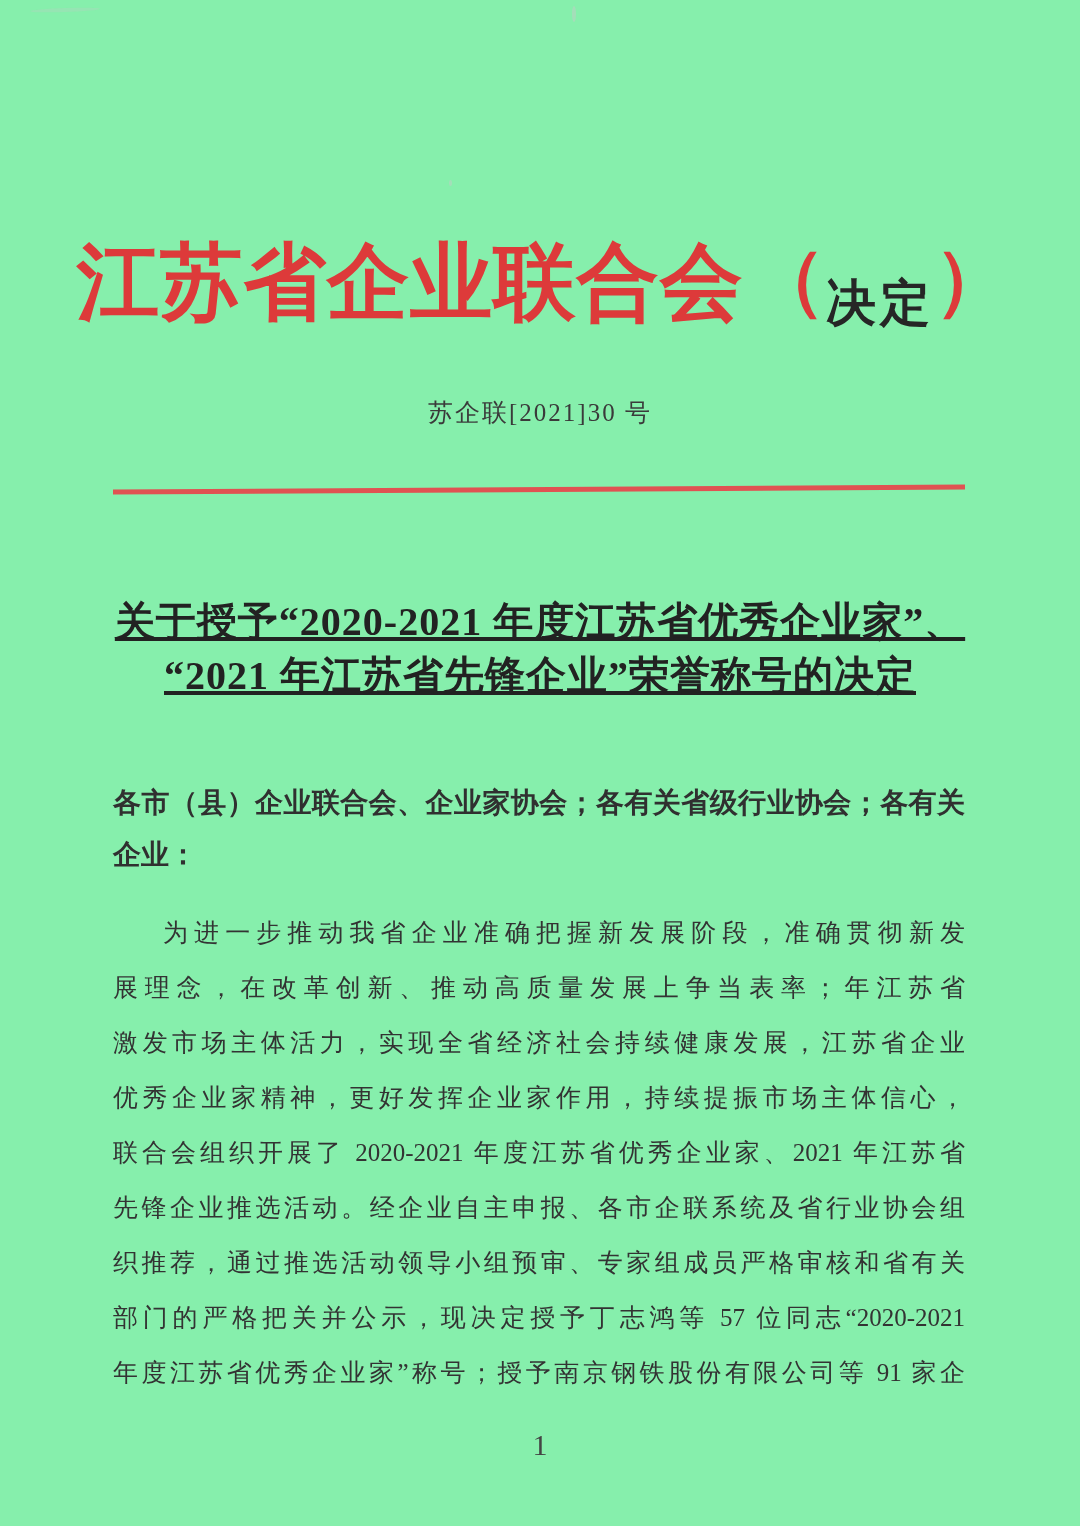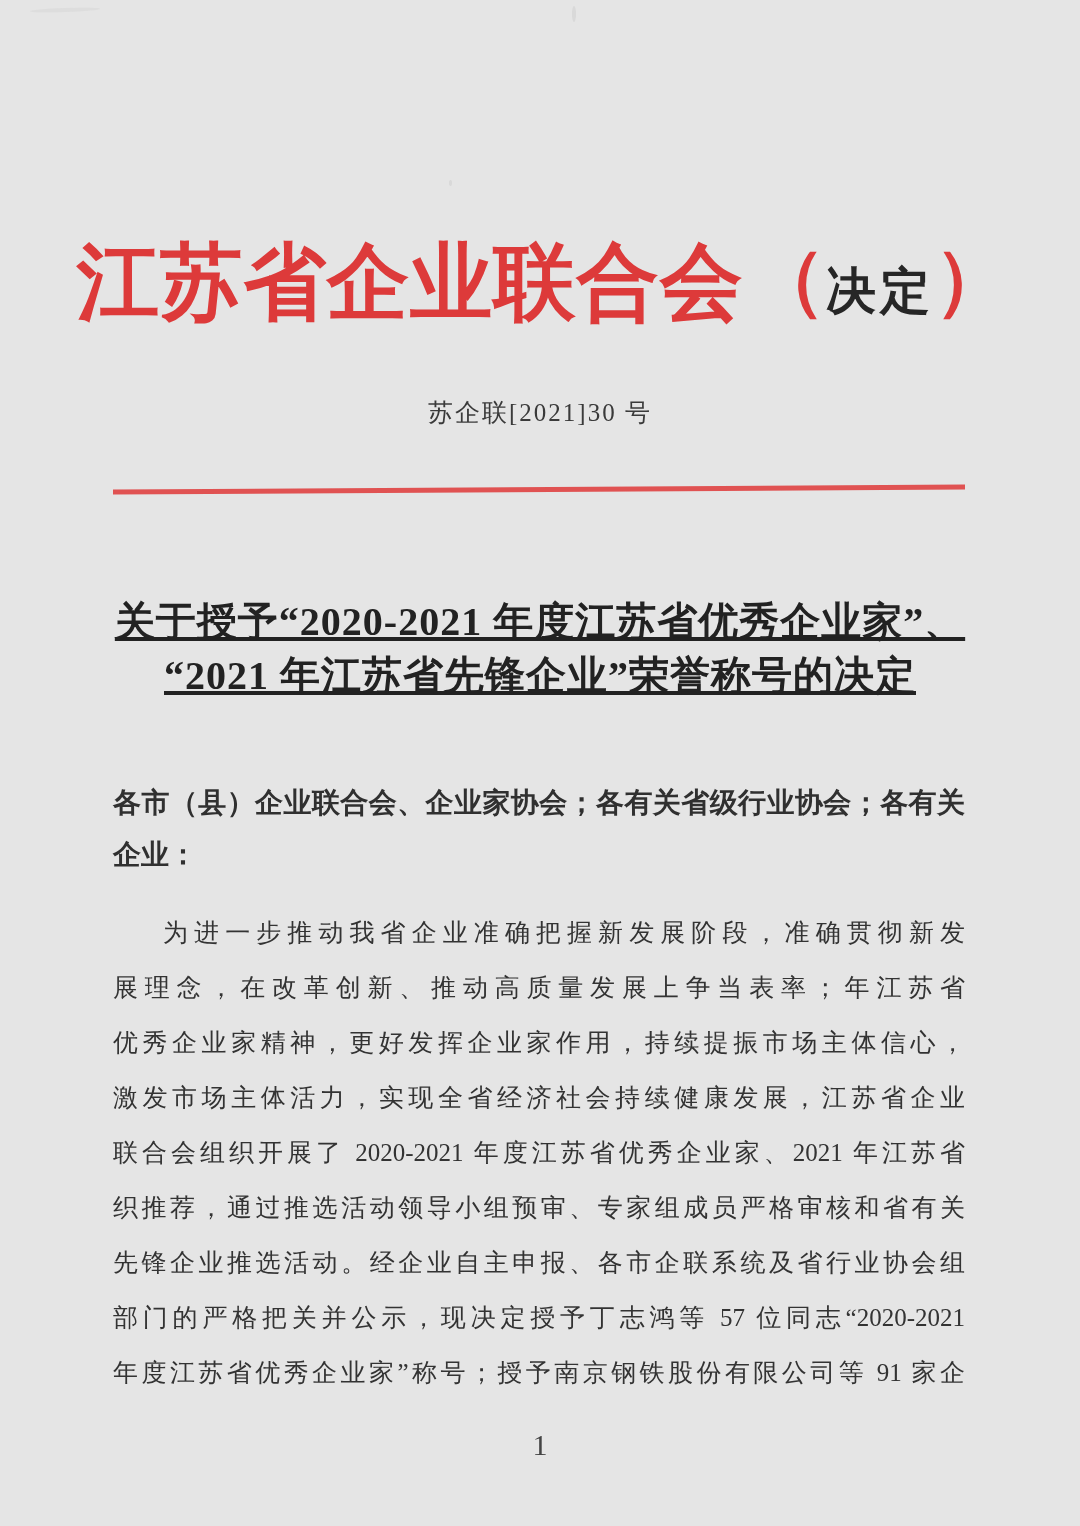--- a/index.html
+++ b/index.html
@@ -5,21 +5,21 @@
   html, body {
     margin: 0;
     padding: 0;
     background: #ffffff;
   }
   .page {
     position: relative;
     width: 1080px;
     height: 1526px;
     margin: 0 auto;
-    background: #e5e5e5;
+    background: #86efac;
     overflow: hidden;
     font-family: "Liberation Serif", "DejaVu Serif", serif;
     color: #2e2e2e;
   }
   
   .artifact {
     position: absolute;
     background: #c9c9c9;
     opacity: 0.45;
     border-radius: 50%;
@@ -49,21 +49,21 @@
     line-height: 1;
     position: relative;
     top: -4px;
   }
   .doc-type {
     font-size: 50px;
     font-weight: bold;
     color: #262626;
     letter-spacing: 4px;
     position: relative;
-    top: 8px;
+    top: 20px;
   }
   .doc-number {
     margin-top: 56px;
     text-align: center;
     font-size: 25px;
     color: #3a3a3a;
     letter-spacing: 2px;
   }
   .red-rule {
     position: absolute;
@@ -151,24 +151,24 @@
   </h1>
 
   <div class="salutation">
     <div class="fill-line">各市（县）企业联合会、企业家协会；各有关省级行业协会；各有关</div>
     <div>企业：</div>
   </div>
 
   <div class="doc-body">
     <div class="body-line indent">为进一步推动我省企业准确把握新发展阶段，准确贯彻新发</div>
     <div class="body-line">展理念，在改革创新、推动高质量发展上争当表率；年江苏省</div>
+    <div class="body-line">激发市场主体活力，实现全省经济社会持续健康发展，江苏省企业</div>
     <div class="body-line">优秀企业家精神，更好发挥企业家作用，持续提振市场主体信心，</div>
-    <div class="body-line">激发市场主体活力，实现全省经济社会持续健康发展，江苏省企业</div>
     <div class="body-line">联合会组织开展了 2020-2021 年度江苏省优秀企业家、2021 年江苏省</div>
+    <div class="body-line">先锋企业推选活动。经企业自主申报、各市企联系统及省行业协会组</div>
     <div class="body-line">织推荐，通过推选活动领导小组预审、专家组成员严格审核和省有关</div>
-    <div class="body-line">先锋企业推选活动。经企业自主申报、各市企联系统及省行业协会组</div>
     <div class="body-line">部门的严格把关并公示，现决定授予丁志鸿等 57 位同志“2020-2021</div>
     <div class="body-line">年度江苏省优秀企业家”称号；授予南京钢铁股份有限公司等 91 家企</div>
   </div>
 
   <div class="page-footer">1</div>
 
 </div>
 
 </body></html>

